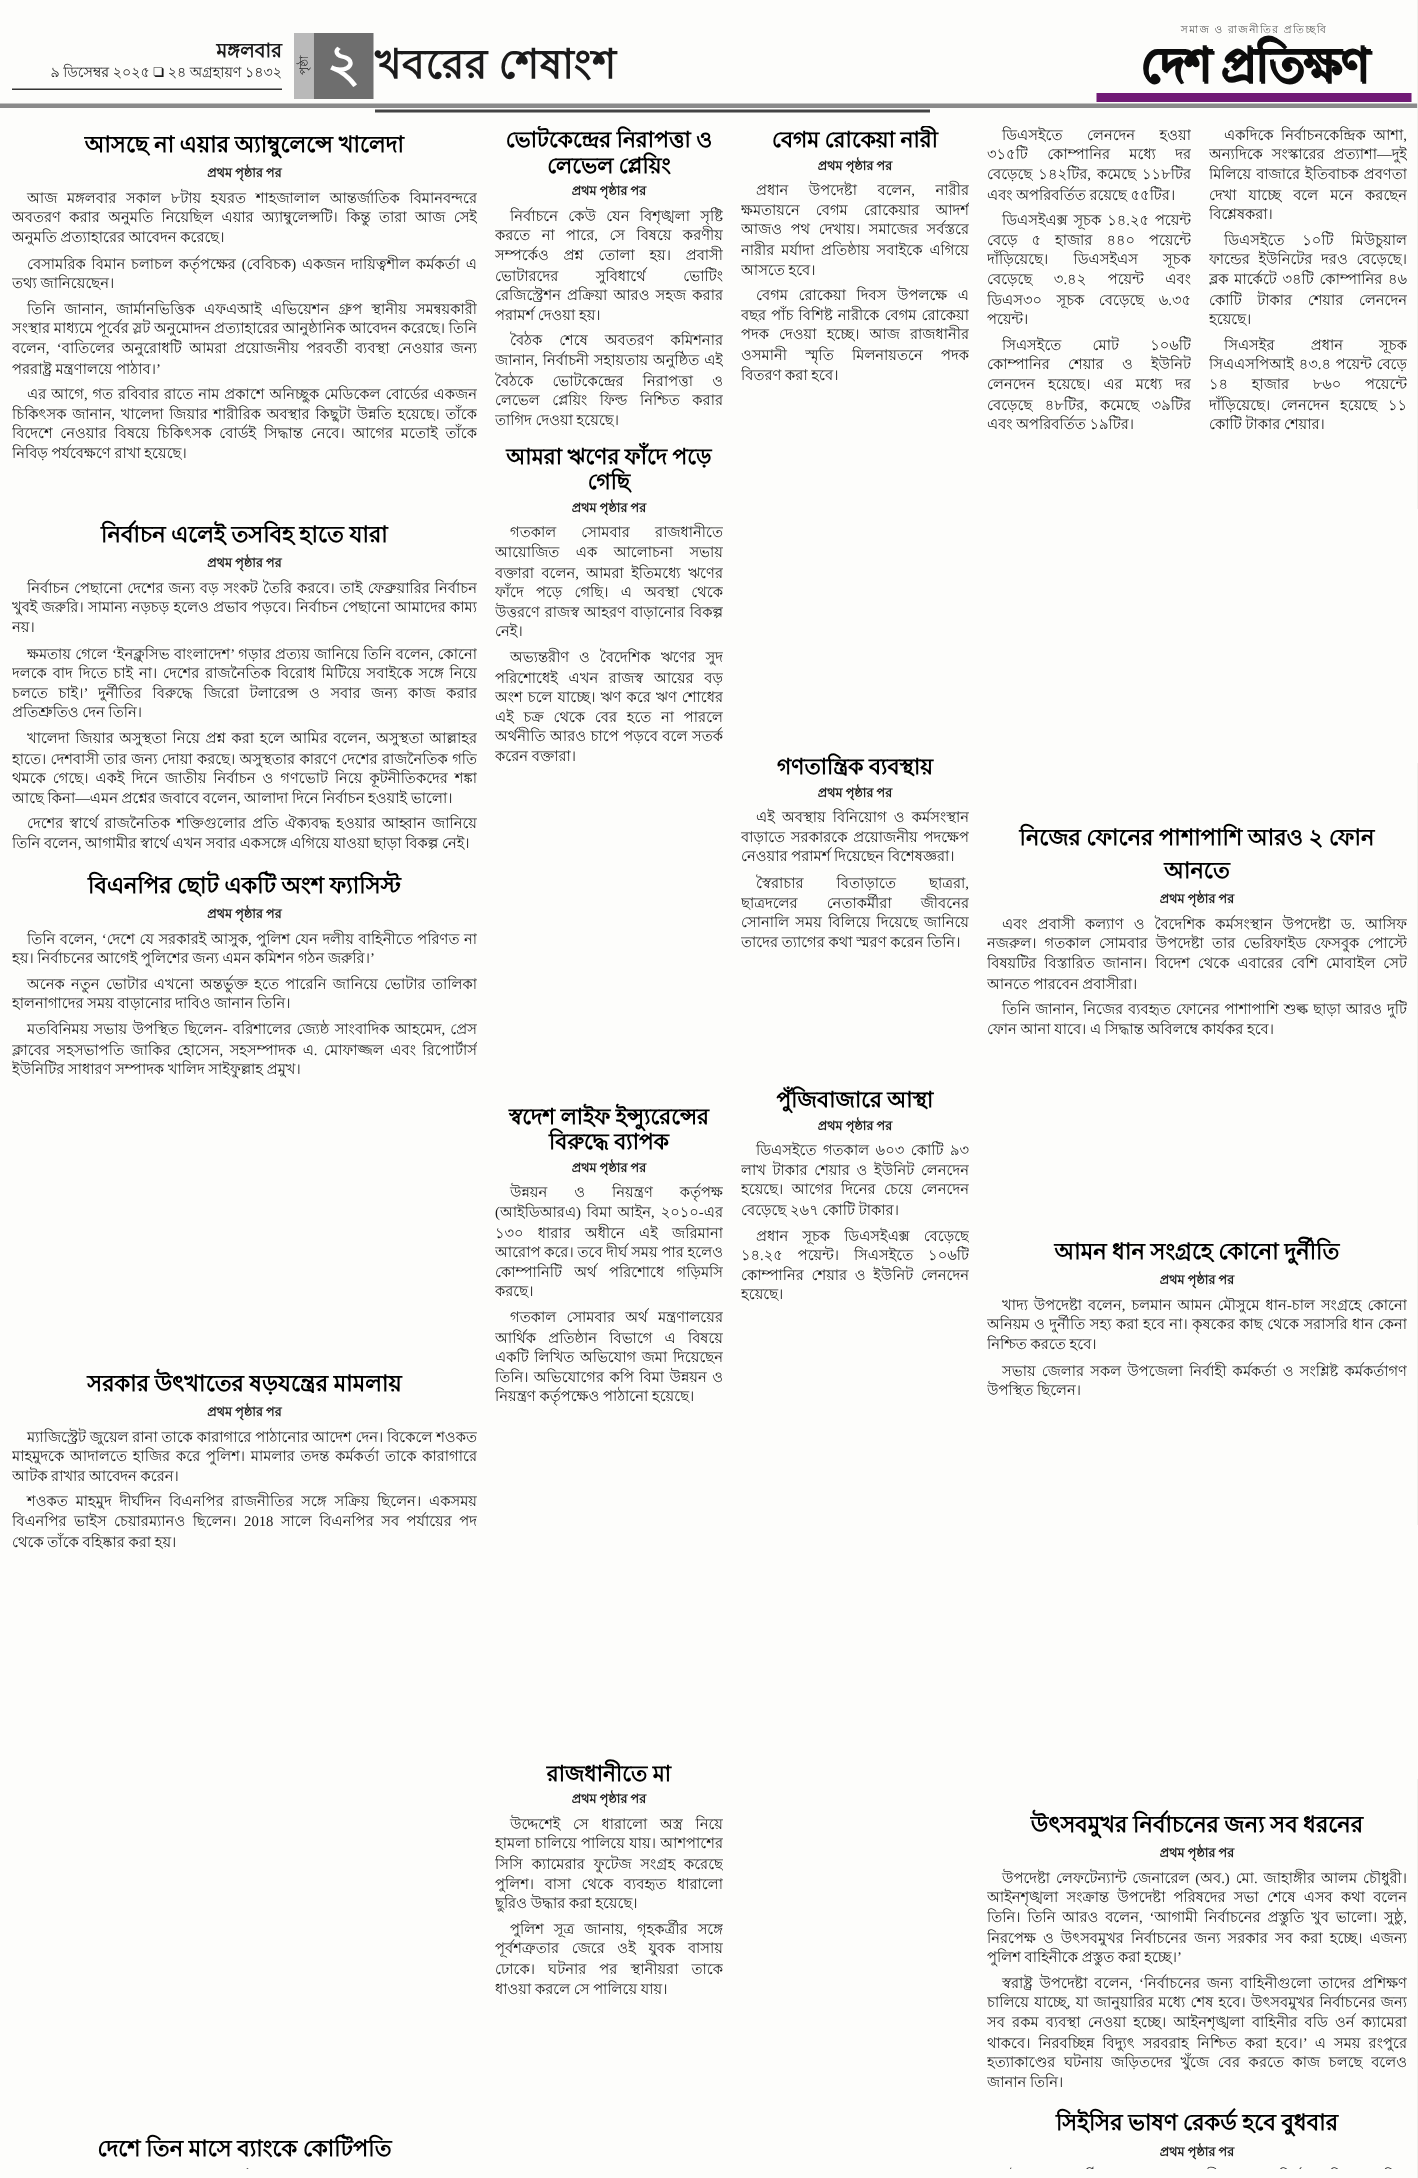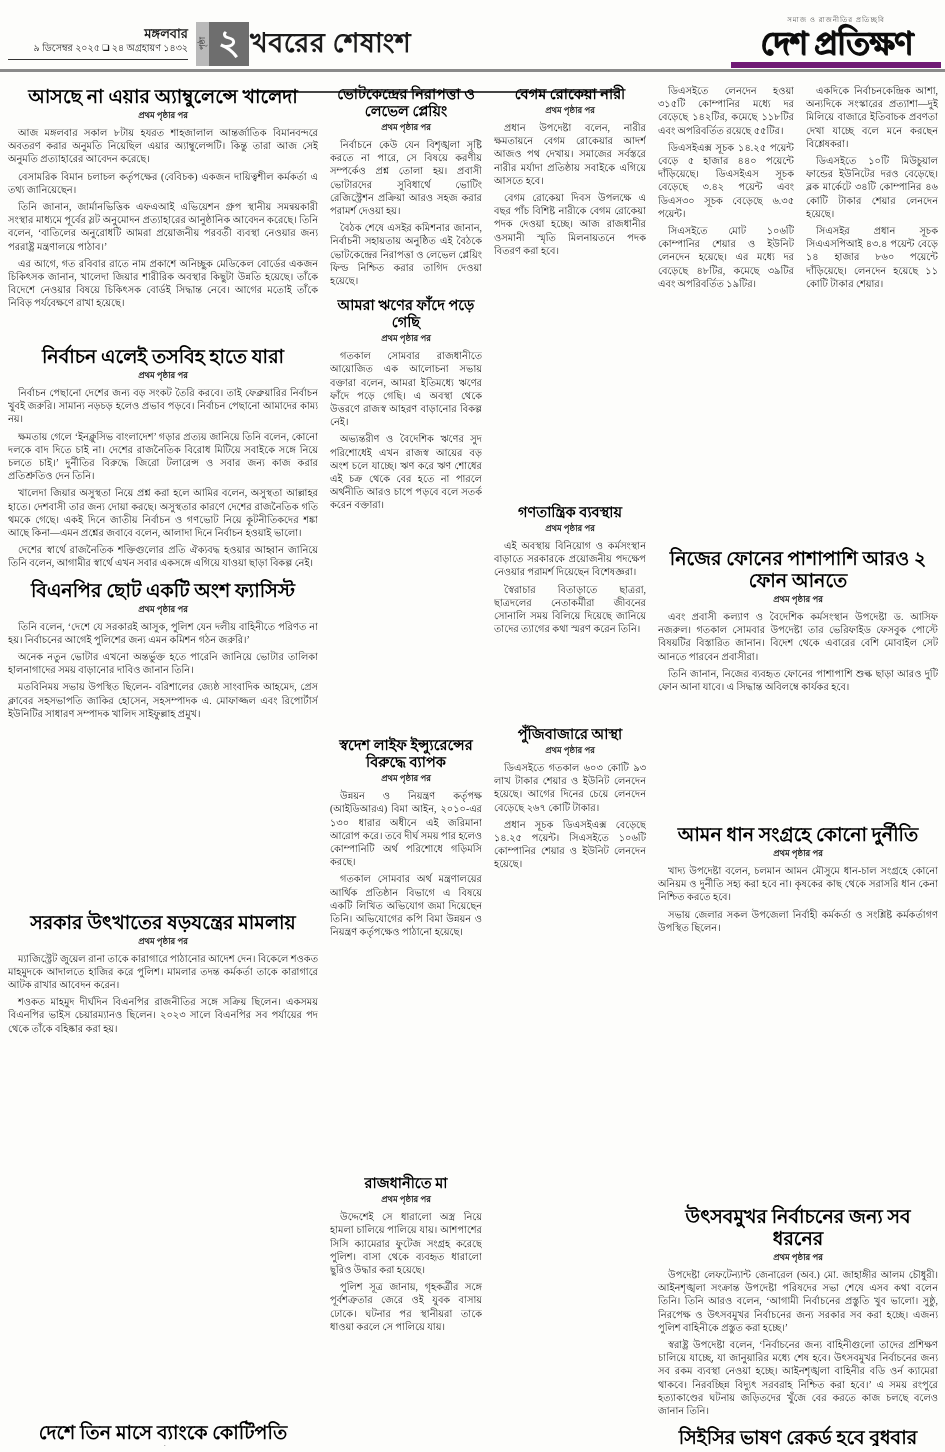--- a/index.html
+++ b/index.html
@@ -32,21 +32,21 @@
     font-size:8px;text-align:center;line-height:13px;
   }
   .pagebox .pnum{
     background:#6e6e6e;color:#fff;width:40px;
     font-size:34px;font-weight:bold;display:flex;align-items:center;justify-content:center;
   }
   .section-block{
     position:absolute;left:250px;top:22px;width:400px;
   }
   .section-block .stitle{font-size:27px;font-weight:bold;letter-spacing:.5px;
-    border-bottom:2px solid #444;padding-bottom:24px;display:inline-block;min-width:370px;}
+    border-bottom:2px solid #444;padding-bottom:6px;display:inline-block;min-width:370px;}
   .logo-block{
     position:absolute;right:4px;top:14px;width:210px;text-align:center;
   }
   .logo-block .tagline{font-size:7px;color:#555;letter-spacing:1px;}
   .logo-block .logotype{
     font-size:32px;font-weight:bold;letter-spacing:-1px;color:#0d0d0d;
     line-height:34px;
     text-shadow:1px 1px 0 #0d0d0d;
     border-bottom:6px solid #701a75;padding-bottom:2px;
   }
@@ -54,21 +54,21 @@
   .region{position:absolute;top:84px;bottom:6px;overflow:hidden;}
   #regionA{left:8px;width:310px;}
   #regionB{left:330px;width:152px;}
   #regionC{left:494px;width:152px;}
   #regionD1{left:658px;width:136px;height:412px;bottom:auto;}
   #regionD2{left:806px;width:132px;height:412px;bottom:auto;}
   #regionDW{left:658px;width:280px;top:500px;}
   .article{margin-bottom:10px;}
   .headline{
     text-align:center;font-weight:bold;color:#000;
-    font-size:19px;line-height:22px;margin:2px 0 1px 0;
+    font-size:15px;line-height:22px;margin:2px 0 1px 0;
     font-family:"Liberation Serif","DejaVu Serif",serif;
   }
   .narrow .headline{font-size:14.5px;line-height:17px;}
   .kicker{text-align:center;font-size:8.5px;font-weight:bold;margin-bottom:3px;color:#222;}
   .body p{
     margin:0 0 4px 0;
     font-size:9.8px;line-height:13.2px;
     text-align:justify;text-indent:10px;
   }
   
@@ -128,37 +128,37 @@
         <p>তিনি বলেন, ‘দেশে যে সরকারই আসুক, পুলিশ যেন দলীয় বাহিনীতে পরিণত না হয়। নির্বাচনের আগেই পুলিশের জন্য এমন কমিশন গঠন জরুরি।’</p>
         <p>অনেক নতুন ভোটার এখনো অন্তর্ভুক্ত হতে পারেনি জানিয়ে ভোটার তালিকা হালনাগাদের সময় বাড়ানোর দাবিও জানান তিনি।</p>
         <p>মতবিনিময় সভায় উপস্থিত ছিলেন- বরিশালের জ্যেষ্ঠ সাংবাদিক আহমেদ, প্রেস ক্লাবের সহসভাপতি জাকির হোসেন, সহসম্পাদক এ. মোফাজ্জল এবং রিপোর্টার্স ইউনিটির সাধারণ সম্পাদক খালিদ সাইফুল্লাহ প্রমুখ।</p>
       </div>
     </div>
     <div class="article a4">
       <div class="headline">সরকার উৎখাতের ষড়যন্ত্রের মামলায়</div>
       <div class="kicker">প্রথম পৃষ্ঠার পর</div>
       <div class="body">
         <p>ম্যাজিস্ট্রেট জুয়েল রানা তাকে কারাগারে পাঠানোর আদেশ দেন। বিকেলে শওকত মাহমুদকে আদালতে হাজির করে পুলিশ। মামলার তদন্ত কর্মকর্তা তাকে কারাগারে আটক রাখার আবেদন করেন।</p>
-        <p>শওকত মাহমুদ দীর্ঘদিন বিএনপির রাজনীতির সঙ্গে সক্রিয় ছিলেন। একসময় বিএনপির ভাইস চেয়ারম্যানও ছিলেন। ২০২৩ সালে বিএনপির সব পর্যায়ের পদ থেকে তাঁকে বহিষ্কার করা হয়।</p>
+        <p>শওকত মাহমুদ দীর্ঘদিন বিএনপির রাজনীতির সঙ্গে সক্রিয় ছিলেন। একসময় বিএনপির ভাইস চেয়ারম্যানও ছিলেন। 2018 সালে বিএনপির সব পর্যায়ের পদ থেকে তাঁকে বহিষ্কার করা হয়।</p>
       </div>
     </div>
     <div class="article">
       <div class="headline">দেশে তিন মাসে ব্যাংকে কোটিপতি</div>
       <div class="kicker">প্রথম পৃষ্ঠার পর</div>
 
     </div>
   </div>
 
   <div class="region narrow" id="regionB">
     <div class="article b1">
       <div class="headline">ভোটকেন্দ্রের নিরাপত্তা ও লেভেল প্লেয়িং</div>
       <div class="kicker">প্রথম পৃষ্ঠার পর</div>
       <div class="body">
         <p>নির্বাচনে কেউ যেন বিশৃঙ্খলা সৃষ্টি করতে না পারে, সে বিষয়ে করণীয় সম্পর্কেও প্রশ্ন তোলা হয়। প্রবাসী ভোটারদের সুবিধার্থে ভোটিং রেজিস্ট্রেশন প্রক্রিয়া আরও সহজ করার পরামর্শ দেওয়া হয়।</p>
-        <p>বৈঠক শেষে এসইর কমিশনার জানান, নির্বাচনী সহায়তায় অনুষ্ঠিত এই বৈঠকে ভোটকেন্দ্রের নিরাপত্তা ও লেভেল প্লেয়িং ফিল্ড নিশ্চিত করার তাগিদ দেওয়া হয়েছে।</p>
+        <p>বৈঠক শেষে অবতরণ কমিশনার জানান, নির্বাচনী সহায়তায় অনুষ্ঠিত এই বৈঠকে ভোটকেন্দ্রের নিরাপত্তা ও লেভেল প্লেয়িং ফিল্ড নিশ্চিত করার তাগিদ দেওয়া হয়েছে।</p>
       </div>
     </div>
     <div class="article b2">
       <div class="headline">আমরা ঋণের ফাঁদে পড়ে গেছি</div>
       <div class="kicker">প্রথম পৃষ্ঠার পর</div>
       <div class="body">
         <p>গতকাল সোমবার রাজধানীতে আয়োজিত এক আলোচনা সভায় বক্তারা বলেন, আমরা ইতিমধ্যে ঋণের ফাঁদে পড়ে গেছি। এ অবস্থা থেকে উত্তরণে রাজস্ব আহরণ বাড়ানোর বিকল্প নেই।</p>
         <p>অভ্যন্তরীণ ও বৈদেশিক ঋণের সুদ পরিশোধেই এখন রাজস্ব আয়ের বড় অংশ চলে যাচ্ছে। ঋণ করে ঋণ শোধের এই চক্র থেকে বের হতে না পারলে অর্থনীতি আরও চাপে পড়বে বলে সতর্ক করেন বক্তারা।</p>
       </div>
     </div>

